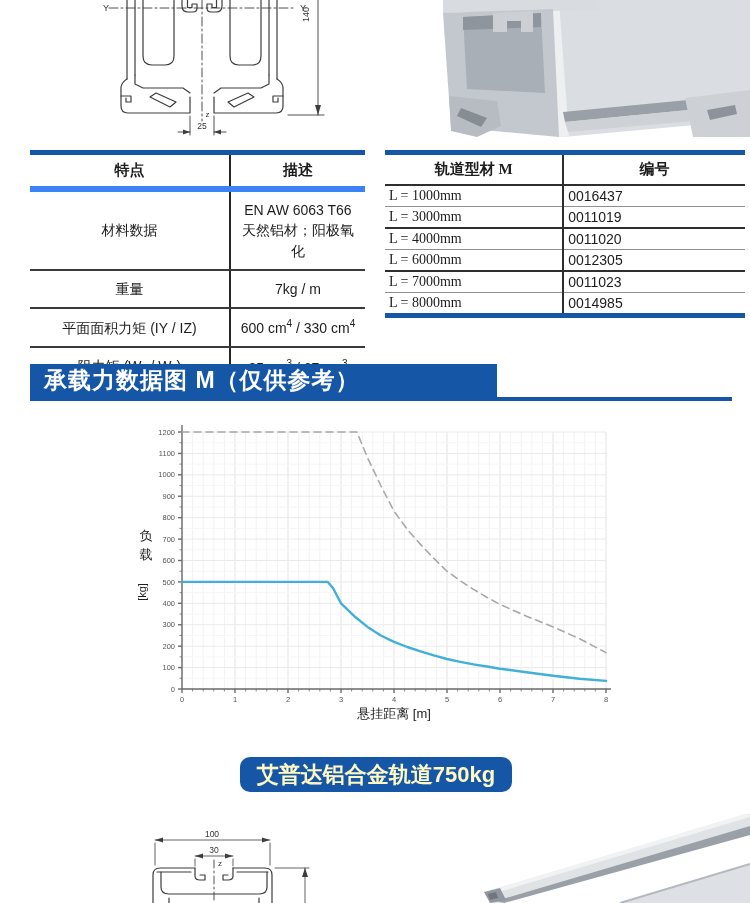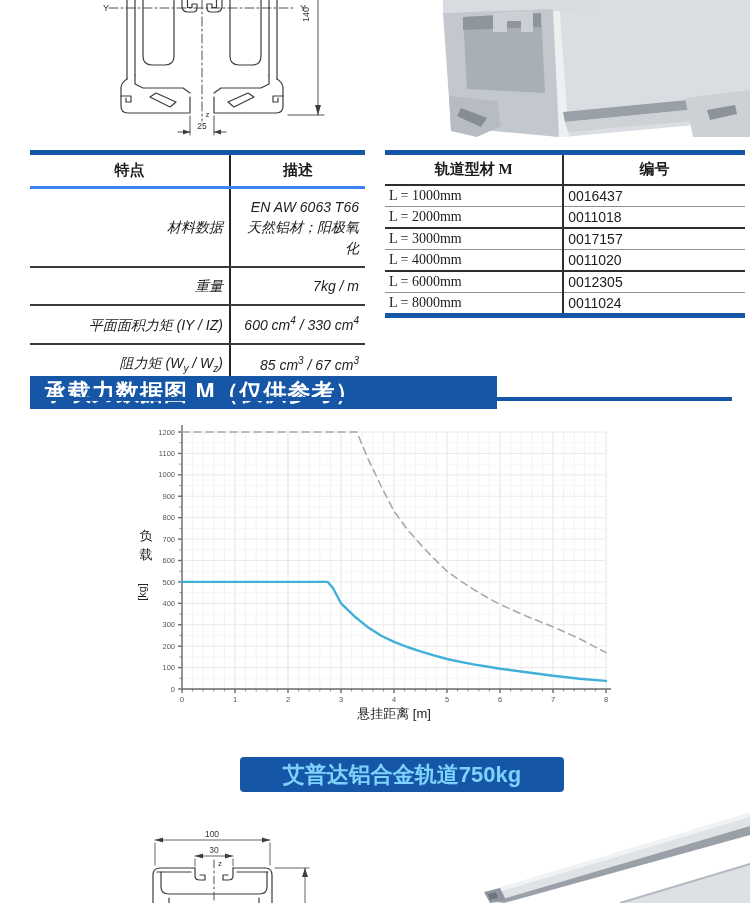--- a/index.html
+++ b/index.html
@@ -4,41 +4,41 @@
 <style>
   :root{ --blue:#1656a6; }
   html,body{margin:0;padding:0;background:#fff;}
   .page{position:relative;width:750px;height:903px;background:#fff;overflow:hidden;
         font-family:"Liberation Sans","DejaVu Sans",sans-serif;color:#1c1c1c;}
   .abs{position:absolute;}
 
   
   table{border-collapse:collapse;table-layout:fixed;}
   .spec{left:30px;top:150px;width:335px;border-top:5px solid var(--blue);border-bottom:5px solid var(--blue);}
-  .spec th{font-size:15px;font-weight:bold;padding:6px 4px;border-bottom:3px solid #3b82f6;}
-  .spec td{font-size:14px;text-align:right;padding:8px 6px;border-bottom:2px solid #3a3a3a;line-height:1.45;font-style:italic;}
+  .spec th{font-size:15px;font-weight:bold;padding:6px 4px;border-bottom:6px solid #3b82f6;}
+  .spec td{font-size:14px;text-align:center;padding:8px 6px;border-bottom:2px solid #3a3a3a;line-height:1.45;}
   .spec tr:last-child td{border-bottom:none;}
   .spec th:first-child,.spec td:first-child{border-right:2.5px solid #262626;width:57%;}
   .spec sup,.spec sub{font-size:10px;}
 
   .parts{left:385px;top:150px;width:360px;border-top:5px solid var(--blue);border-bottom:5px solid var(--blue);}
   .parts th{font-size:15px;font-weight:bold;padding:5px 4px;border-bottom:2.5px solid #2e2e2e;}
   .parts td{font-size:14px;text-align:left;padding:2px 4px;border-bottom:1px solid #8f8f8f;}
   .parts tbody tr:nth-child(even) td{border-bottom:2.5px solid #2e2e2e;}
   .parts tbody tr:last-child td{border-bottom:none;}
   .parts th:first-child,.parts td:first-child{border-right:2px solid #2e2e2e;width:47%;font-family:Liberation Serif, serif;}
 
   
   .banner1{left:30px;top:364px;width:467px;height:33px;background:var(--blue);color:#fff;
            font-size:23px;font-weight:bold;line-height:33px;padding-left:14px;box-sizing:border-box;
-           letter-spacing:1px;white-space:nowrap;margin-top:12px;}
+           letter-spacing:1px;white-space:nowrap;}
   .rule{left:30px;top:397px;width:702px;height:4px;background:var(--blue);}
 
-  .banner2{left:240px;top:757px;width:324px;height:35px;background:var(--blue);color:#7dd3fc;
-           font-size:22px;font-weight:bold;line-height:35px;text-align:center;border-radius:4px;
+  .banner2{left:240px;top:757px;width:272px;height:35px;background:var(--blue);color:#fef9c3;
+           font-size:22px;font-weight:bold;line-height:35px;text-align:center;border-radius:10px;
            white-space:nowrap;}
 
   svg text{font-family:"Liberation Sans","DejaVu Sans",sans-serif;}
 </style>
 </head>
 <body>
 
 <div class="page">
 
   <svg class="abs" style="left:95px;top:0" width="240" height="140" viewBox="0 0 240 140" xmlns="http://www.w3.org/2000/svg" xmlns:xlink="http://www.w3.org/1999/xlink">
@@ -128,38 +128,38 @@
         <th>轨道型材 M</th>
         <th>编号</th>
       </tr>
     </thead>
     <tbody id="parts-rows">
         <tr>
           <td>L = 1000mm</td>
           <td>0016437</td>
         </tr>
         <tr>
-          <td>L = 2000mm</td>
-          <td>0011018</td>
-        </tr>
-        <tr>
           <td>L = 3000mm</td>
-          <td>0017157</td>
+          <td>0011019</td>
         </tr>
         <tr>
           <td>L = 4000mm</td>
           <td>0011020</td>
         </tr>
         <tr>
           <td>L = 6000mm</td>
           <td>0012305</td>
         </tr>
         <tr>
+          <td>L = 7000mm</td>
+          <td>0011023</td>
+        </tr>
+        <tr>
           <td>L = 8000mm</td>
-          <td>0011024</td>
+          <td>0014985</td>
         </tr>
       </tbody>
   </table>
 
   <div class="abs banner1">承载力数据图 M（仅供参考）</div>
   <div class="abs rule"></div>
 
   <svg class="abs" id="chart-svg" style="left:100px;top:415px" width="560" height="315" viewBox="0 0 560 315">
       <g>
         <line x1="82" y1="17" x2="82" y2="274" stroke="#e3e3e3" stroke-width="1"></line>

